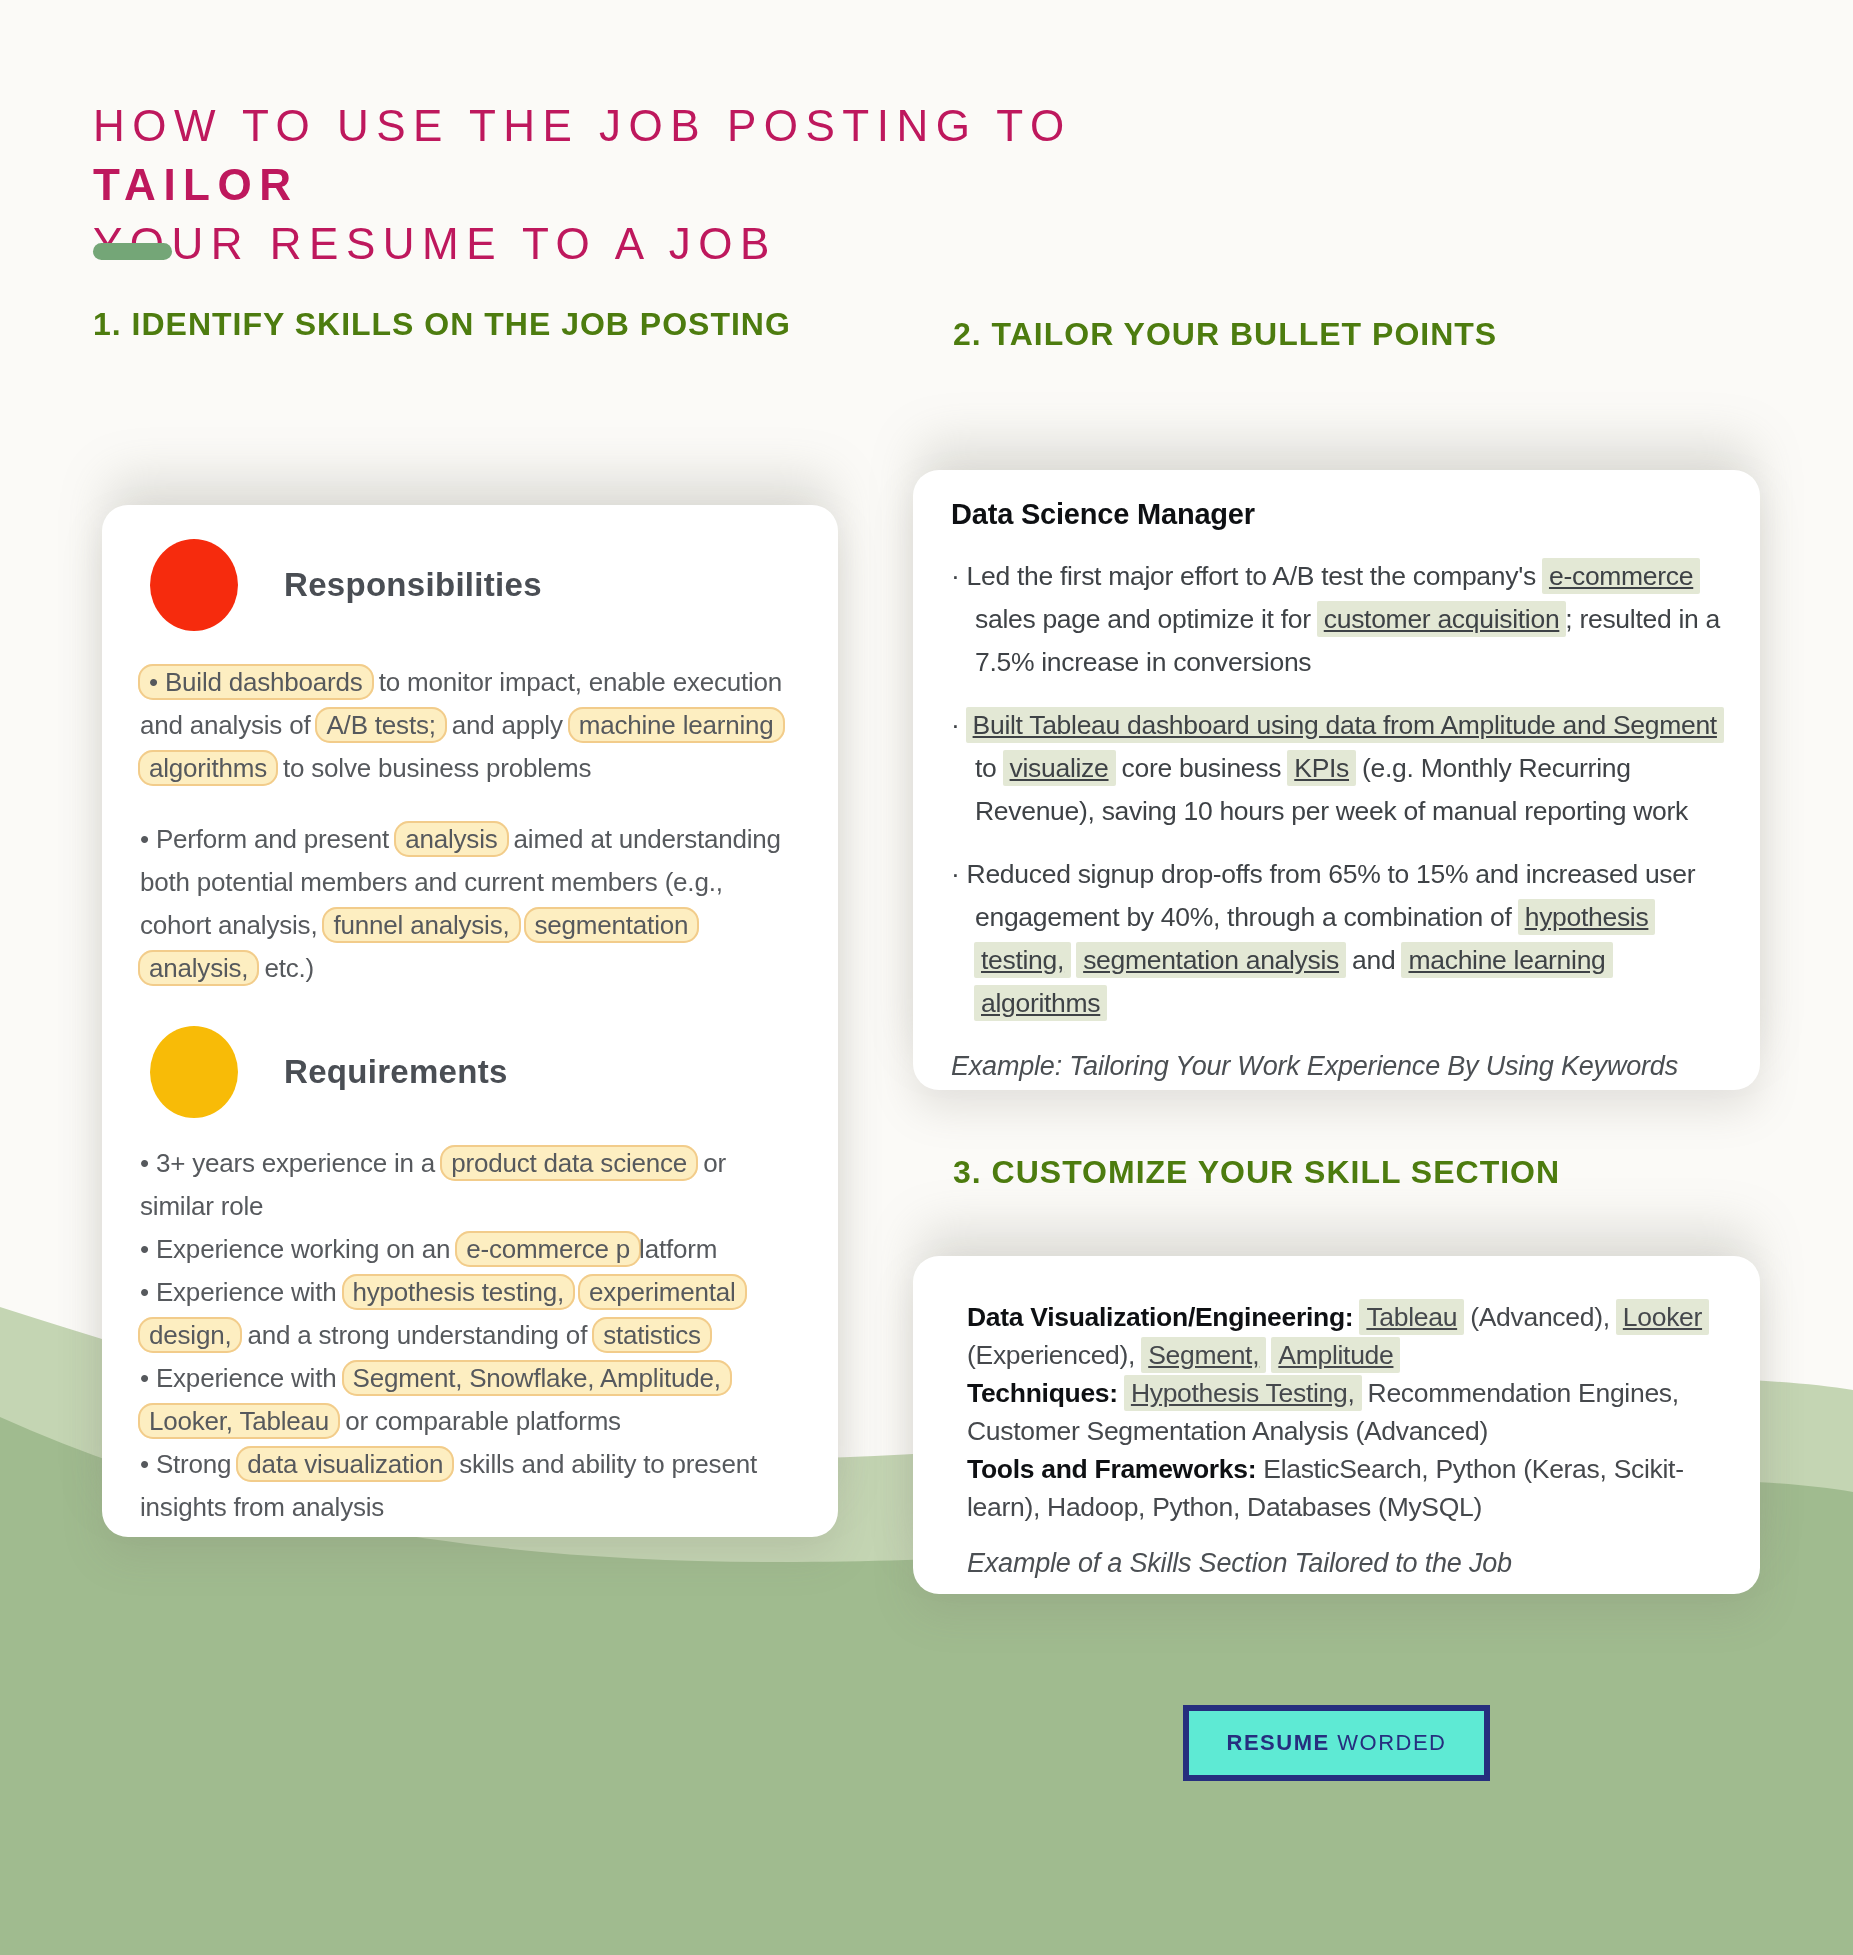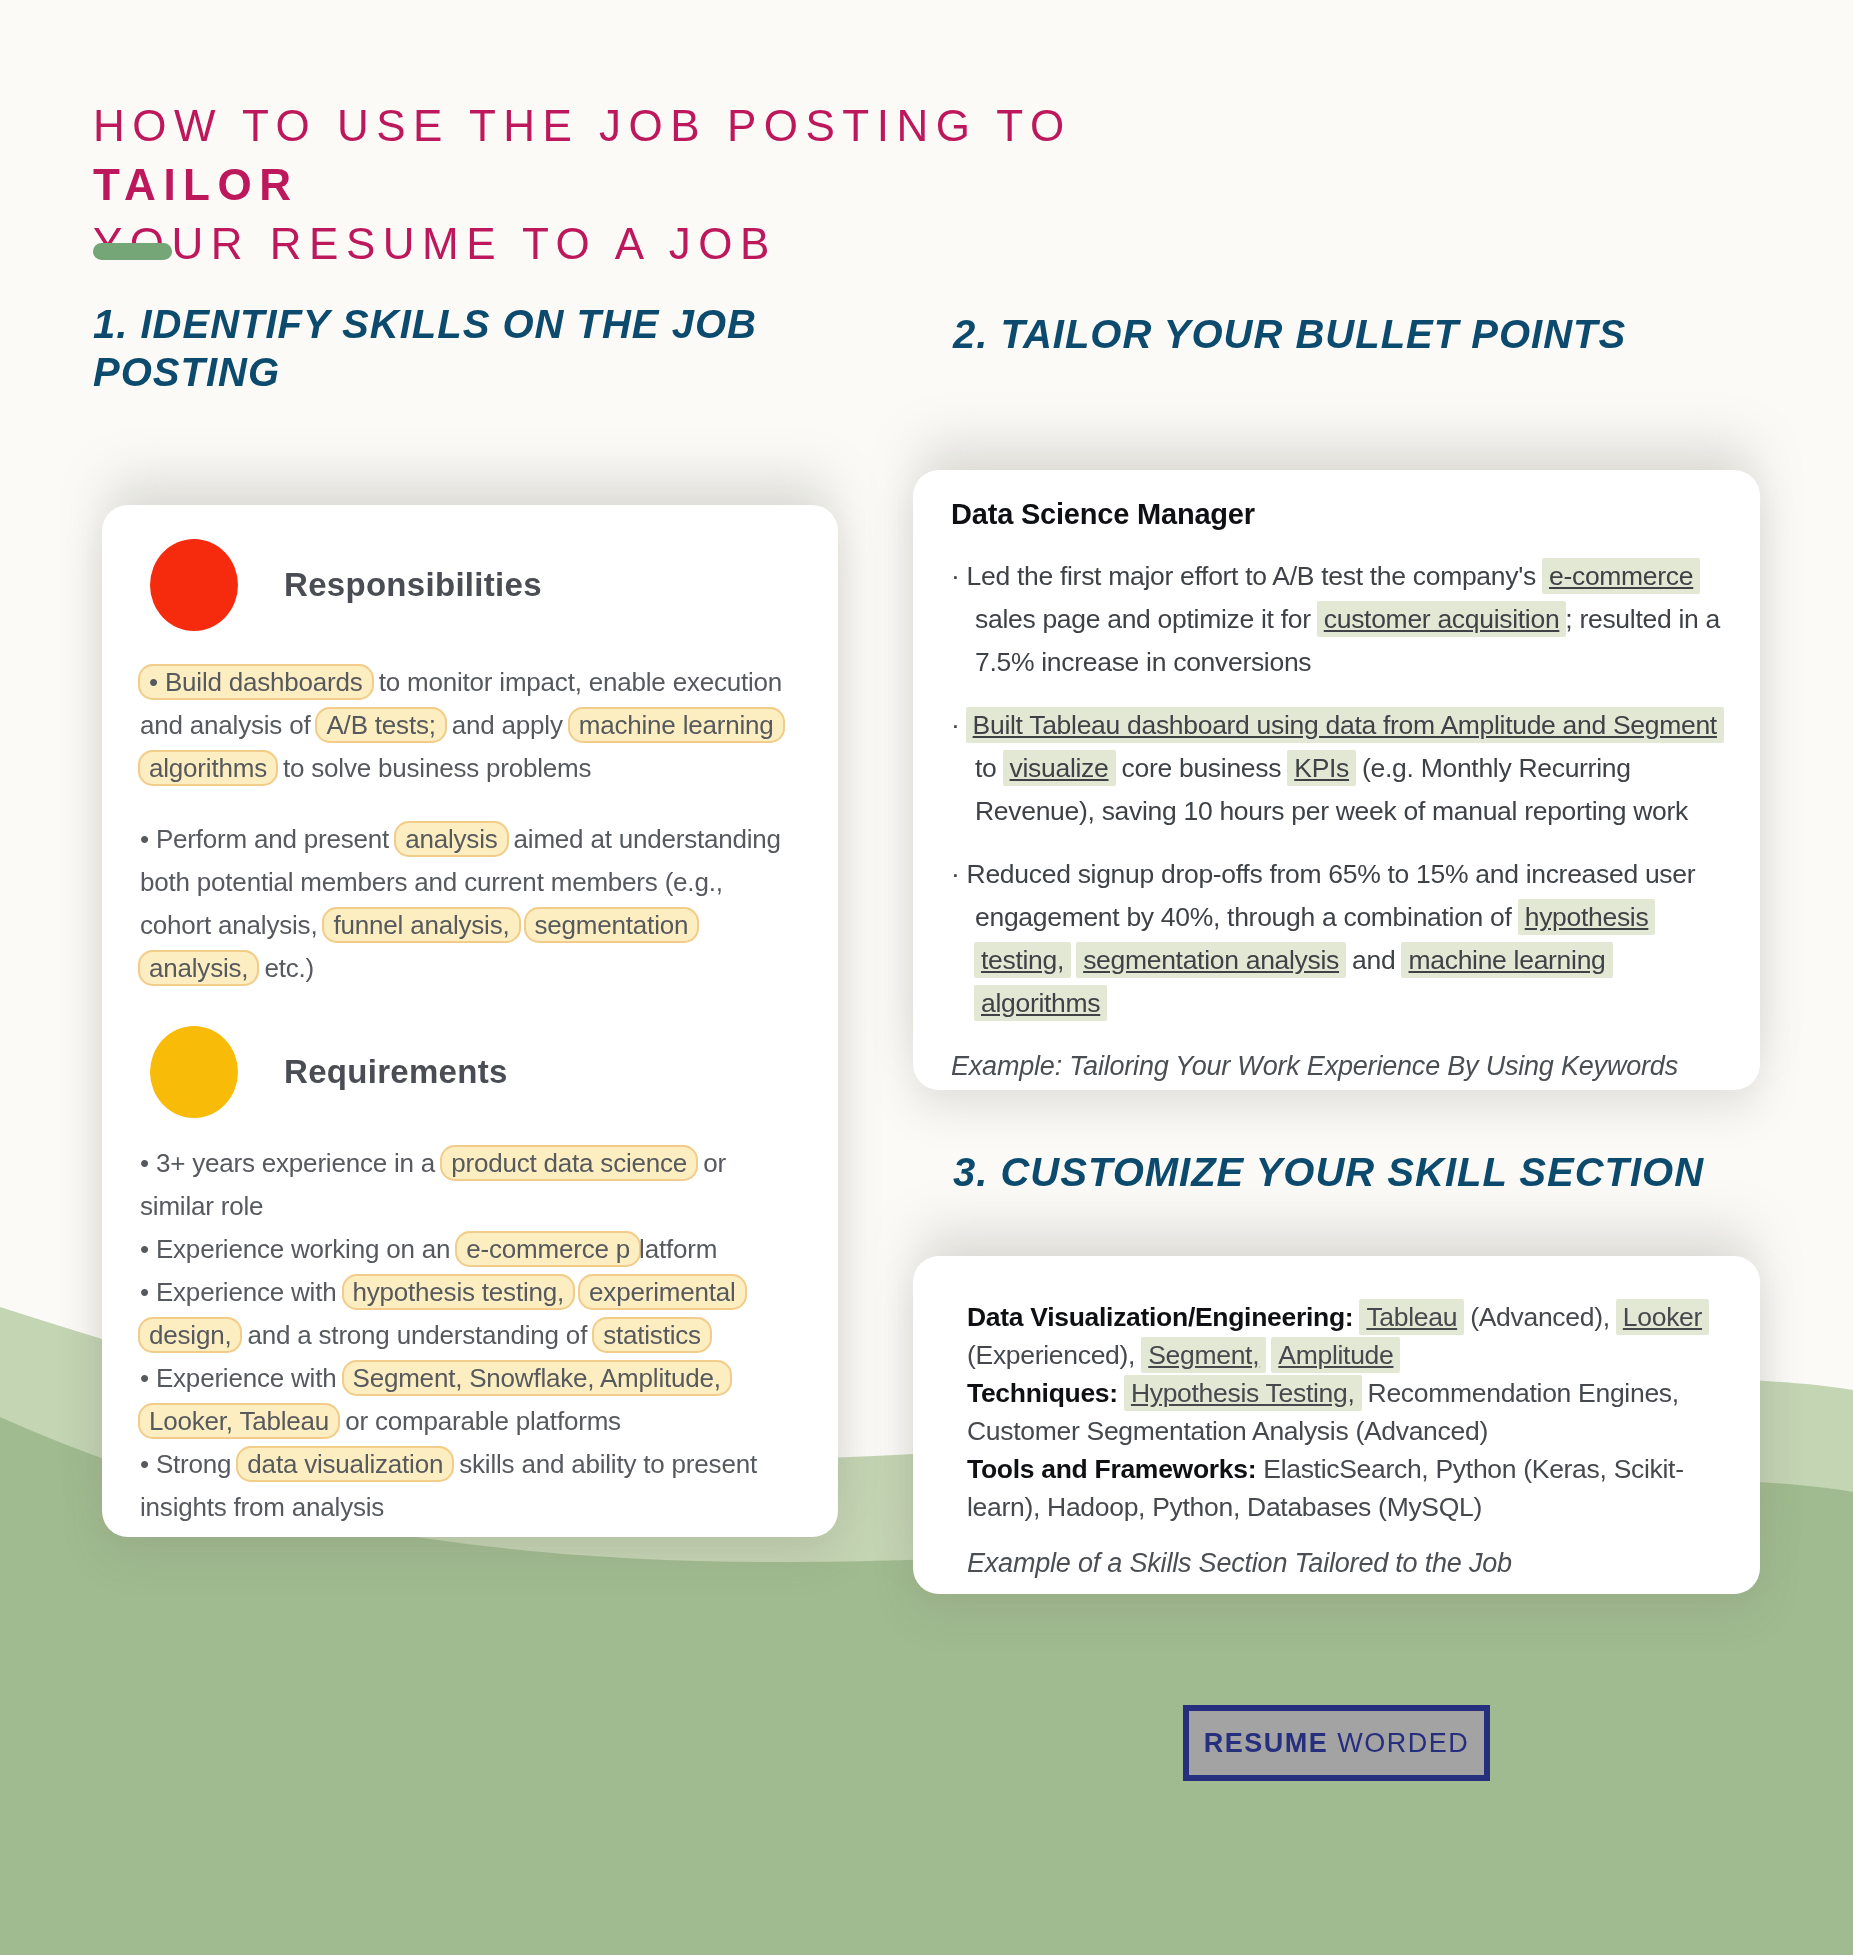--- a/index.html
+++ b/index.html
@@ -17,22 +17,22 @@
     font-size:44px;line-height:59px;letter-spacing:7.5px;
     color:#be185d;font-weight:400;
   }
   #title b{font-weight:700;}
   #title-dash{
     position:absolute;left:93px;top:243px;width:79px;height:17px;
     background:#74a677;border-radius:9px;
   }
   
   .sec-heading{
-    position:absolute;color:#0c4a6e;font-weight:700;
-    font-size:40px;line-height:48px;letter-spacing:1px;font-style:italic;
+    position:absolute;color:#4d7c0f;font-weight:700;
+    font-size:32px;line-height:48px;letter-spacing:1px;
   }
   #h1{left:93px;top:300px;width:700px;}
   #h2{left:953px;top:293px;width:860px;margin-top:17px;}
   #h3{left:953px;top:1148px;width:860px;}
   
   .card{
     position:absolute;background:#ffffff;border-radius:26px;
     box-shadow:0 -34px 48px -6px rgba(145,142,132,0.25), 0 20px 40px rgba(125,122,112,0.18);
     box-sizing:border-box;overflow:hidden;
   }
@@ -68,23 +68,23 @@
     box-decoration-break:clone;text-decoration:underline;-webkit-box-decoration-break:clone;
   }
   #card2 .example{margin-top:18px;line-height:43px;}
   
   .skill-line{font-size:26.5px;line-height:38px;color:#45484c;letter-spacing:-0.3px;}
   .skill-line .bold,.rw-text .bold{font-weight:700;color:#0e1013;}
   #card3 .example{margin-top:22px;}
   
   #logo{
     position:absolute;left:1183px;top:1705px;width:307px;height:76px;
-    background:#a3a3a3;border:6px solid #262e7e;box-sizing:border-box;
+    background:#5eead4;border:6px solid #262e7e;box-sizing:border-box;
     display:flex;align-items:center;justify-content:center;
-    font-size:27px;letter-spacing:1.5px;color:#262e7e;white-space:pre;
+    font-size:22px;letter-spacing:1.5px;color:#262e7e;white-space:pre;
   }
   #logo .lg-bold{font-weight:800;}
   #logo .lg-reg{font-weight:400;}
 </style>
 </head>
 <body>
 
 <svg id="waves" viewBox="0 0 1853 705" preserveAspectRatio="none" aria-hidden="true">
   <path fill="#c4d5b3" d="M0,57 C260,140 480,205 760,208 C1060,211 1260,150 1530,132 C1650,124 1780,128 1853,140 L1853,705 L0,705 Z"></path>
   <path fill="#a0bb8f" d="M0,167 C230,270 480,312 780,312 C1080,312 1240,282 1480,247 C1640,224 1770,228 1853,242 L1853,705 L0,705 Z"></path>

